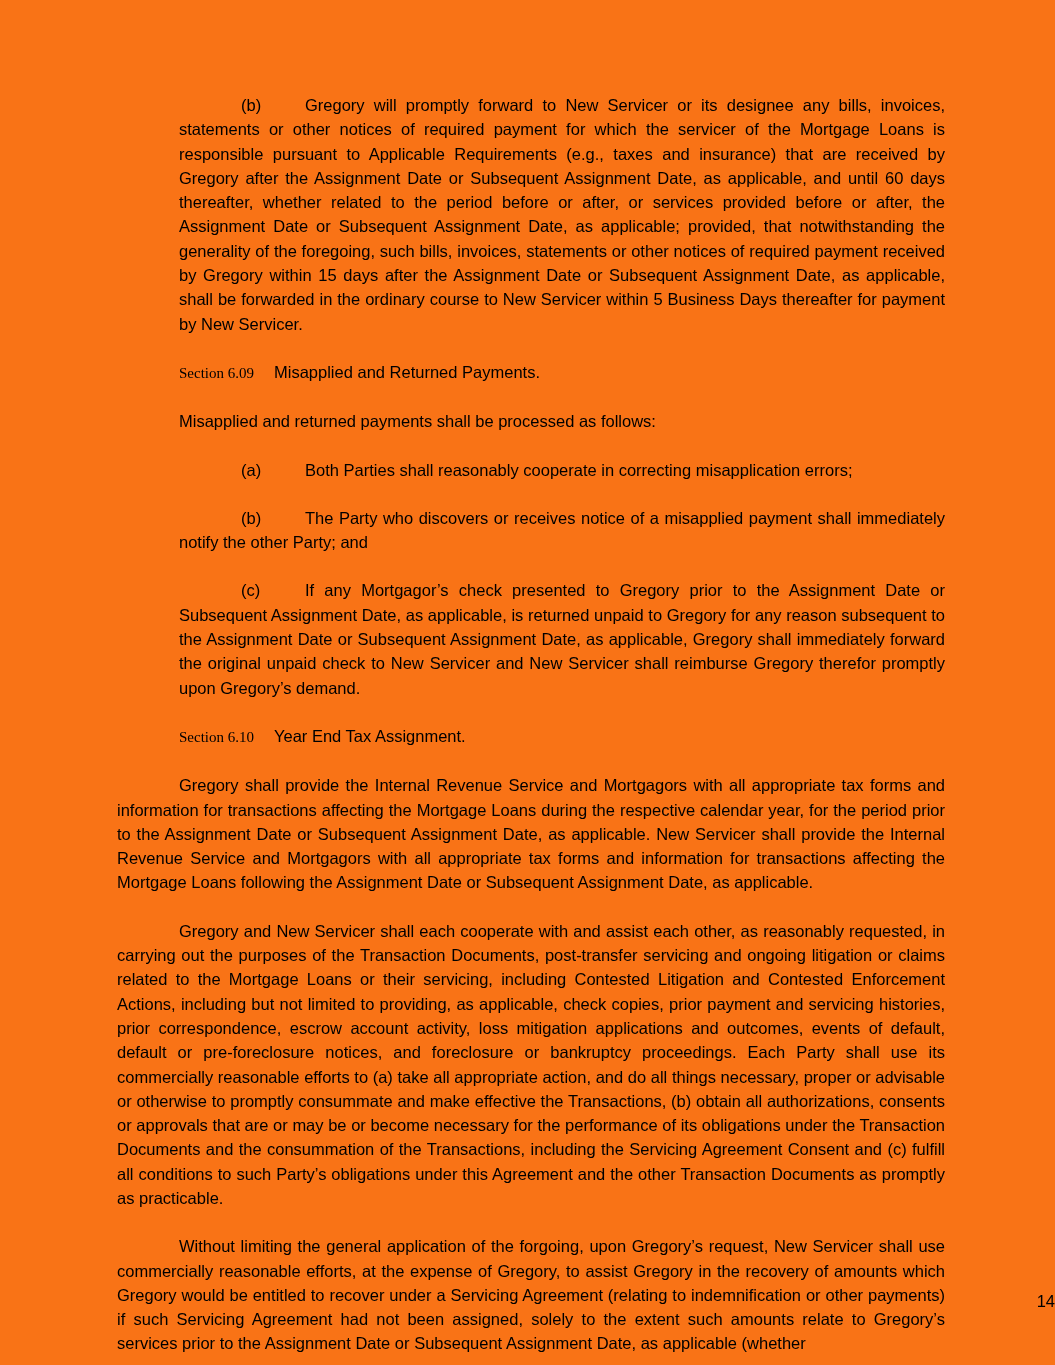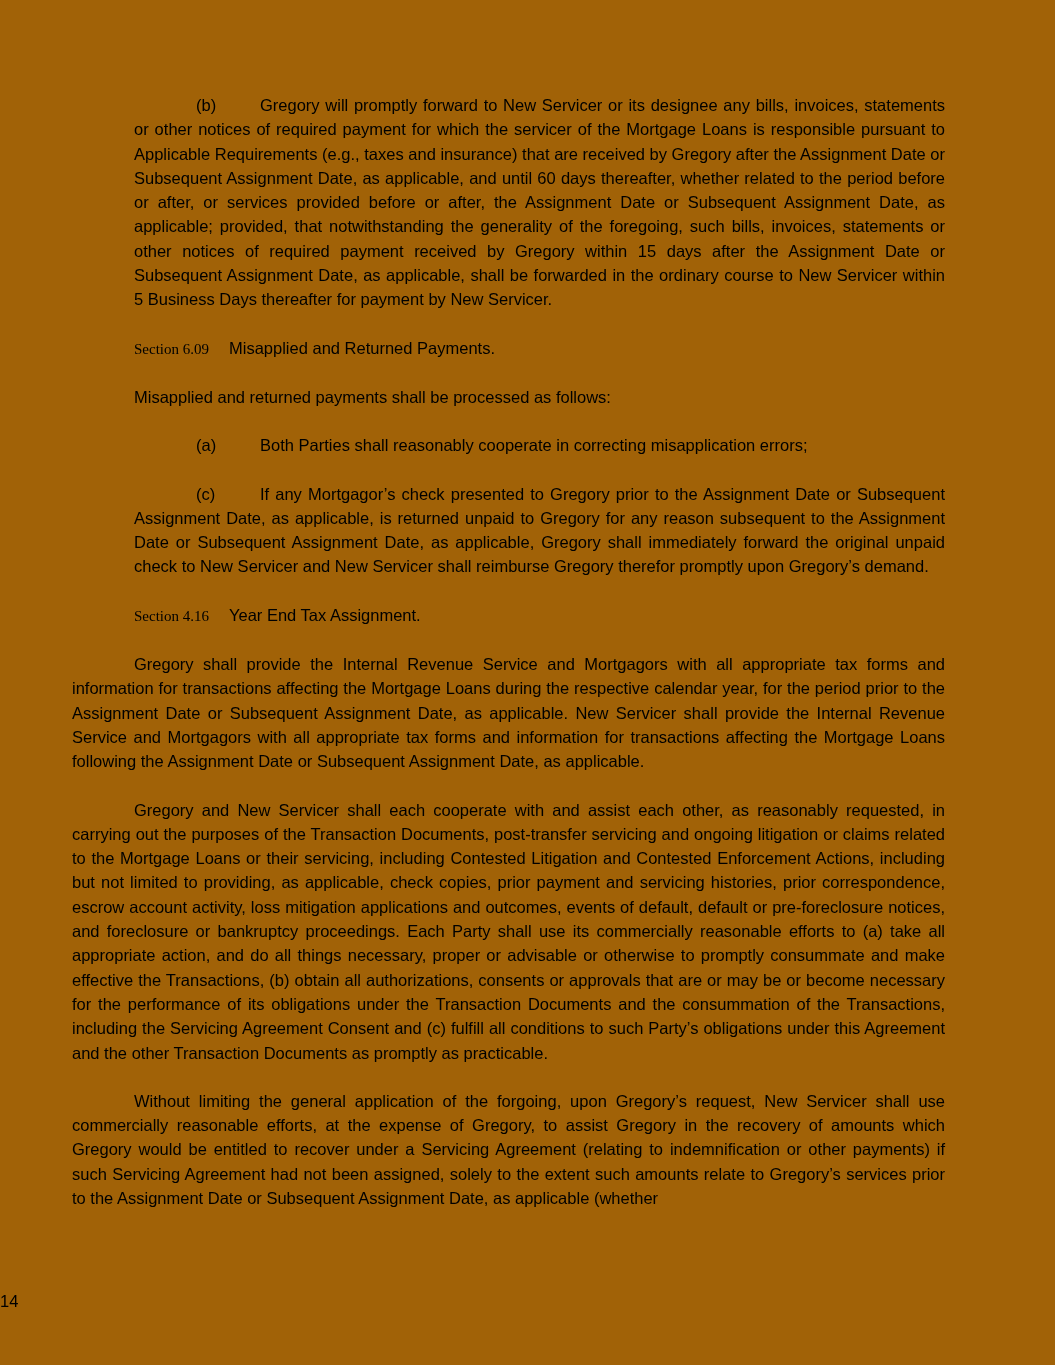--- a/index.html
+++ b/index.html
@@ -4,27 +4,27 @@
 <style>
   html, body {
     margin: 0;
     padding: 0;
     background: #ffffff;
   }
   .page {
     position: relative;
     width: 1055px;
     height: 1365px;
-    background: #a16207;
+    background: #f97316;
     color: #000000;
     font-family: "Liberation Sans", sans-serif;
     font-size: 16.5px;
     line-height: 24.3px;
     box-sizing: border-box;
-    padding: 93px 110px 0 72px;
+    padding: 93px 110px 0 117px;
     overflow: hidden;
   }
   .para {
     text-align: justify;
     margin: 0 0 24px 0;
   }
   
   .clause {
     margin-left: 62px;
     text-indent: 62px;
@@ -48,21 +48,21 @@
     font-size: 15px;
     margin-right: 20px;
   }
   .section-title {
   }
   .page-number {
     position: absolute;
     left: 0;
     right: 0;
     bottom: 52px;
-    text-align: left;
+    text-align: right;
     font-family: "Liberation Sans", sans-serif;
     font-size: 16.5px;
   }
 </style>
 </head>
 <body>
 
 <div class="page">
 
   <div class="para clause">
@@ -74,27 +74,30 @@
   </div>
 
   <div class="para body-para">
     <span>Misapplied and returned payments shall be processed as follows:</span>
   </div>
 
   <div class="para clause">
     <span class="clause-label">(a)</span><span>Both Parties shall reasonably cooperate in correcting misapplication errors;</span>
   </div>
 
+  <div class="para clause">
+    <span class="clause-label">(b)</span><span>The Party who discovers or receives notice of a misapplied payment shall immediately notify the other Party; and</span>
+  </div>
 
   <div class="para clause">
     <span class="clause-label">(c)</span><span>If any Mortgagor’s check presented to Gregory prior to the Assignment Date or Subsequent Assignment Date, as applicable, is returned unpaid to Gregory for any reason subsequent to the Assignment Date or Subsequent Assignment Date, as applicable, Gregory shall immediately forward the original unpaid check to New Servicer and New Servicer shall reimburse Gregory therefor promptly upon Gregory’s demand.</span>
   </div>
 
   <div class="para section-heading">
-    <span class="section-label">Section 4.16</span><span class="section-title">Year End Tax Assignment.</span>
+    <span class="section-label">Section 6.10</span><span class="section-title">Year End Tax Assignment.</span>
   </div>
 
   <div class="para body-para">
     <span>Gregory shall provide the Internal Revenue Service and Mortgagors with all appropriate tax forms and information for transactions affecting the Mortgage Loans during the respective calendar year, for the period prior to the Assignment Date or Subsequent Assignment Date, as applicable.  New Servicer shall provide the Internal Revenue Service and Mortgagors with all appropriate tax forms and information for transactions affecting the Mortgage Loans following the Assignment Date or Subsequent Assignment Date, as applicable.</span>
   </div>
 
 
   <div class="para body-para">
     <span>Gregory and New Servicer shall each cooperate with and assist each other, as reasonably requested, in carrying out the purposes of the Transaction Documents, post-transfer servicing and ongoing litigation or claims related to the Mortgage Loans or their servicing, including Contested Litigation and Contested Enforcement Actions, including but not limited to providing, as applicable, check copies, prior payment and servicing histories, prior correspondence, escrow account activity, loss mitigation applications and outcomes, events of default, default or pre-foreclosure notices, and foreclosure or bankruptcy proceedings.  Each Party shall use its commercially reasonable efforts to (a) take all appropriate action, and do all things necessary, proper or advisable or otherwise to promptly consummate and make effective the Transactions, (b) obtain all authorizations, consents or approvals that are or may be or become necessary for the performance of its obligations under the Transaction Documents and the consummation of the Transactions, including the Servicing Agreement Consent and (c) fulfill all conditions to such Party’s obligations under this Agreement and the other Transaction Documents as promptly as practicable.</span>
   </div>

